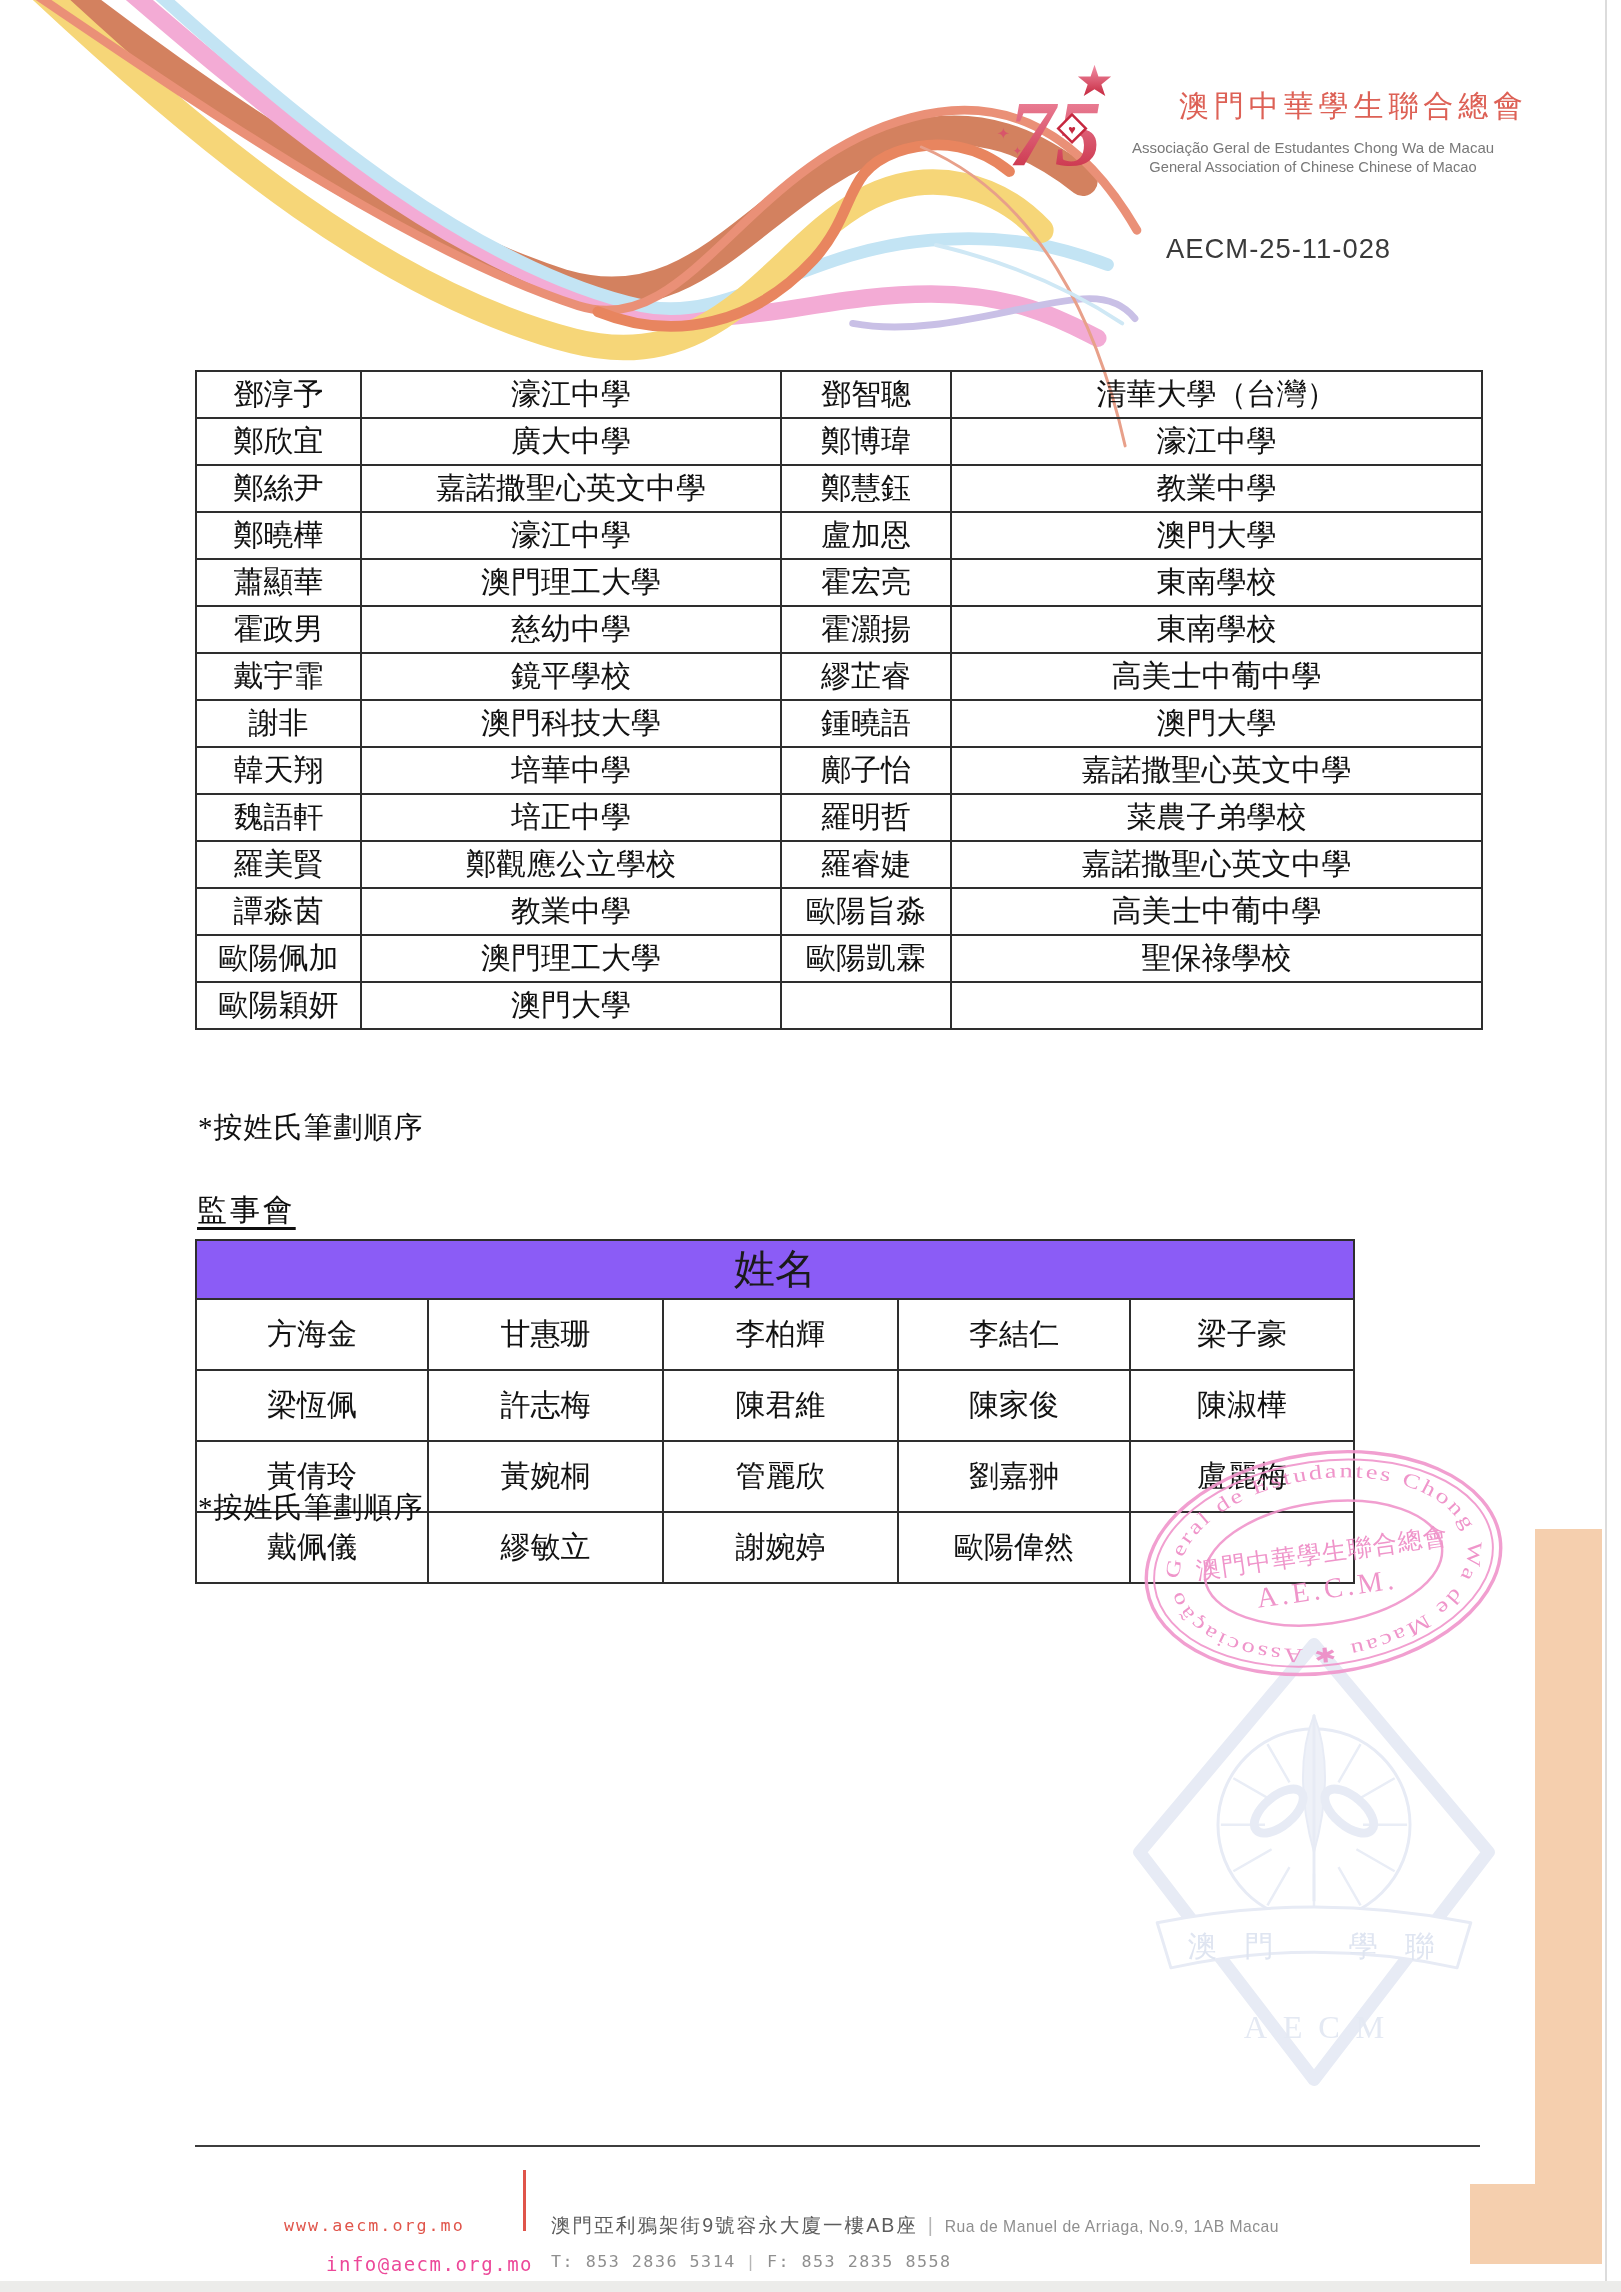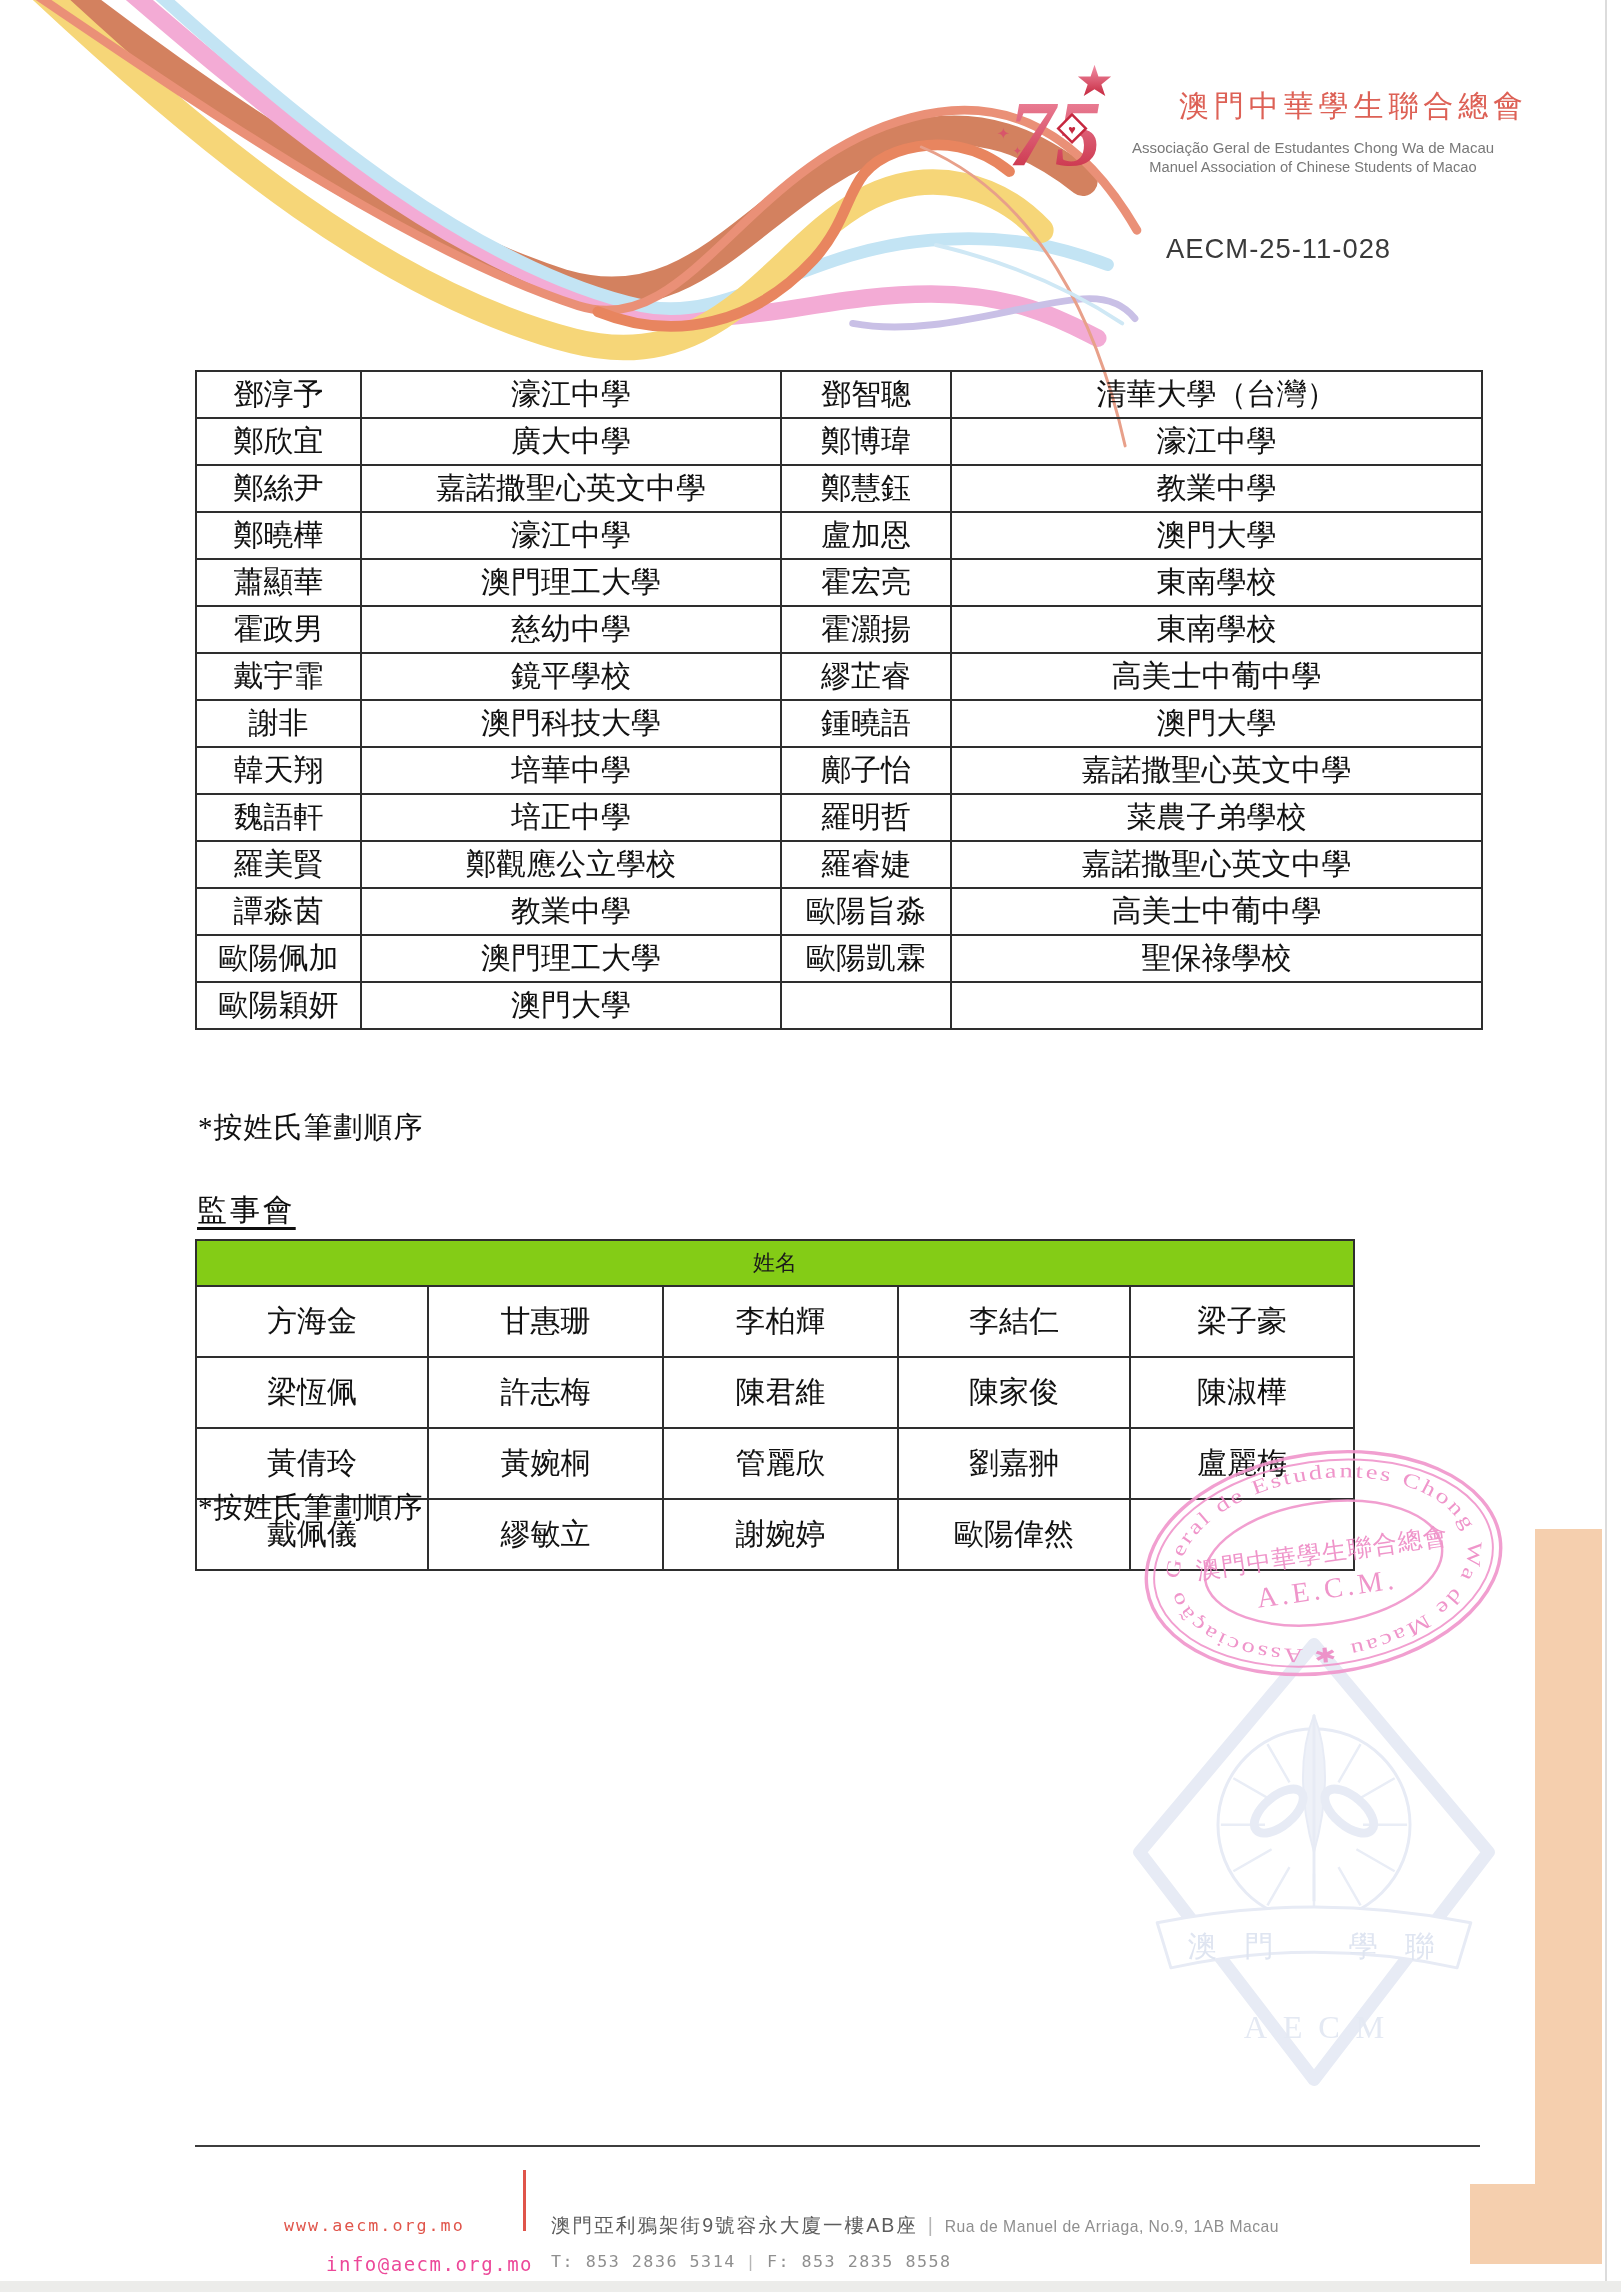--- a/index.html
+++ b/index.html
@@ -15,21 +15,21 @@
   .org-pt{font-size:15px;line-height:18.6px;display:block;}
   .org-en{font-size:14.7px;line-height:18.6px;display:block;}
   .ref-no{left:1166px;top:233px;font-size:27.4px;letter-spacing:1px;color:#3a3a3a;
           font-family:"Liberation Sans","DejaVu Sans",sans-serif;}
 
   
   table.roster{position:absolute;left:195px;top:370px;border-collapse:collapse;border:2.9px solid #262626;table-layout:fixed;}
   table.roster td{border:2px solid #2e2e2e;height:45px;text-align:center;vertical-align:middle;
                   font-size:30px;color:#121212;padding:0;overflow:hidden;}
   table.board{position:absolute;left:195px;top:1239px;border-collapse:collapse;border:2.9px solid #262626;table-layout:fixed;}
-  table.board th{border:2px solid #2e2e2e;height:42px;background:#84cc16;font-size:22px;font-weight:normal;
+  table.board th{border:2px solid #2e2e2e;height:42px;background:#8b5cf6;font-size:41px;font-weight:normal;
                  text-align:center;vertical-align:middle;color:#1a1a1a;}
   table.board td{border:2px solid #2e2e2e;height:45px;text-align:center;vertical-align:middle;
                  font-size:30px;color:#121212;padding:12px;overflow:hidden;}
 
   .note{position:absolute;font-size:29px;letter-spacing:1px;color:#0e0e0e;}
   .note1{left:198px;top:1108px;}
   .note2{left:198px;top:1488px;}
   .section-heading{position:absolute;left:197px;top:1190px;font-size:30px;letter-spacing:2.9px;color:#0e0e0e;
                    text-decoration:underline;text-underline-offset:6.9px;}
 
@@ -89,21 +89,21 @@
     </g>
     <g fill="#d8556a">
       <text x="12" y="84" font-size="16">✦</text>
       <text x="28" y="100" font-size="12">✦</text>
     </g>
   </svg>
 
   <div class="abs org-zh">澳門中華學生聯合總會</div>
   <div class="abs org-sub">
     <span class="org-pt">Associação Geral de Estudantes Chong Wa de Macau</span>
-    <span class="org-en">Manuel Association of Chinese Students of Macao</span>
+    <span class="org-en">General Association of Chinese Chinese of Macao</span>
   </div>
   <div class="abs ref-no">AECM-25-11-028</div>
 
   <table class="roster">
     <colgroup>
         <col style="width:165px">
         <col style="width:420px">
         <col style="width:170px">
         <col style="width:531px">
       </colgroup>

